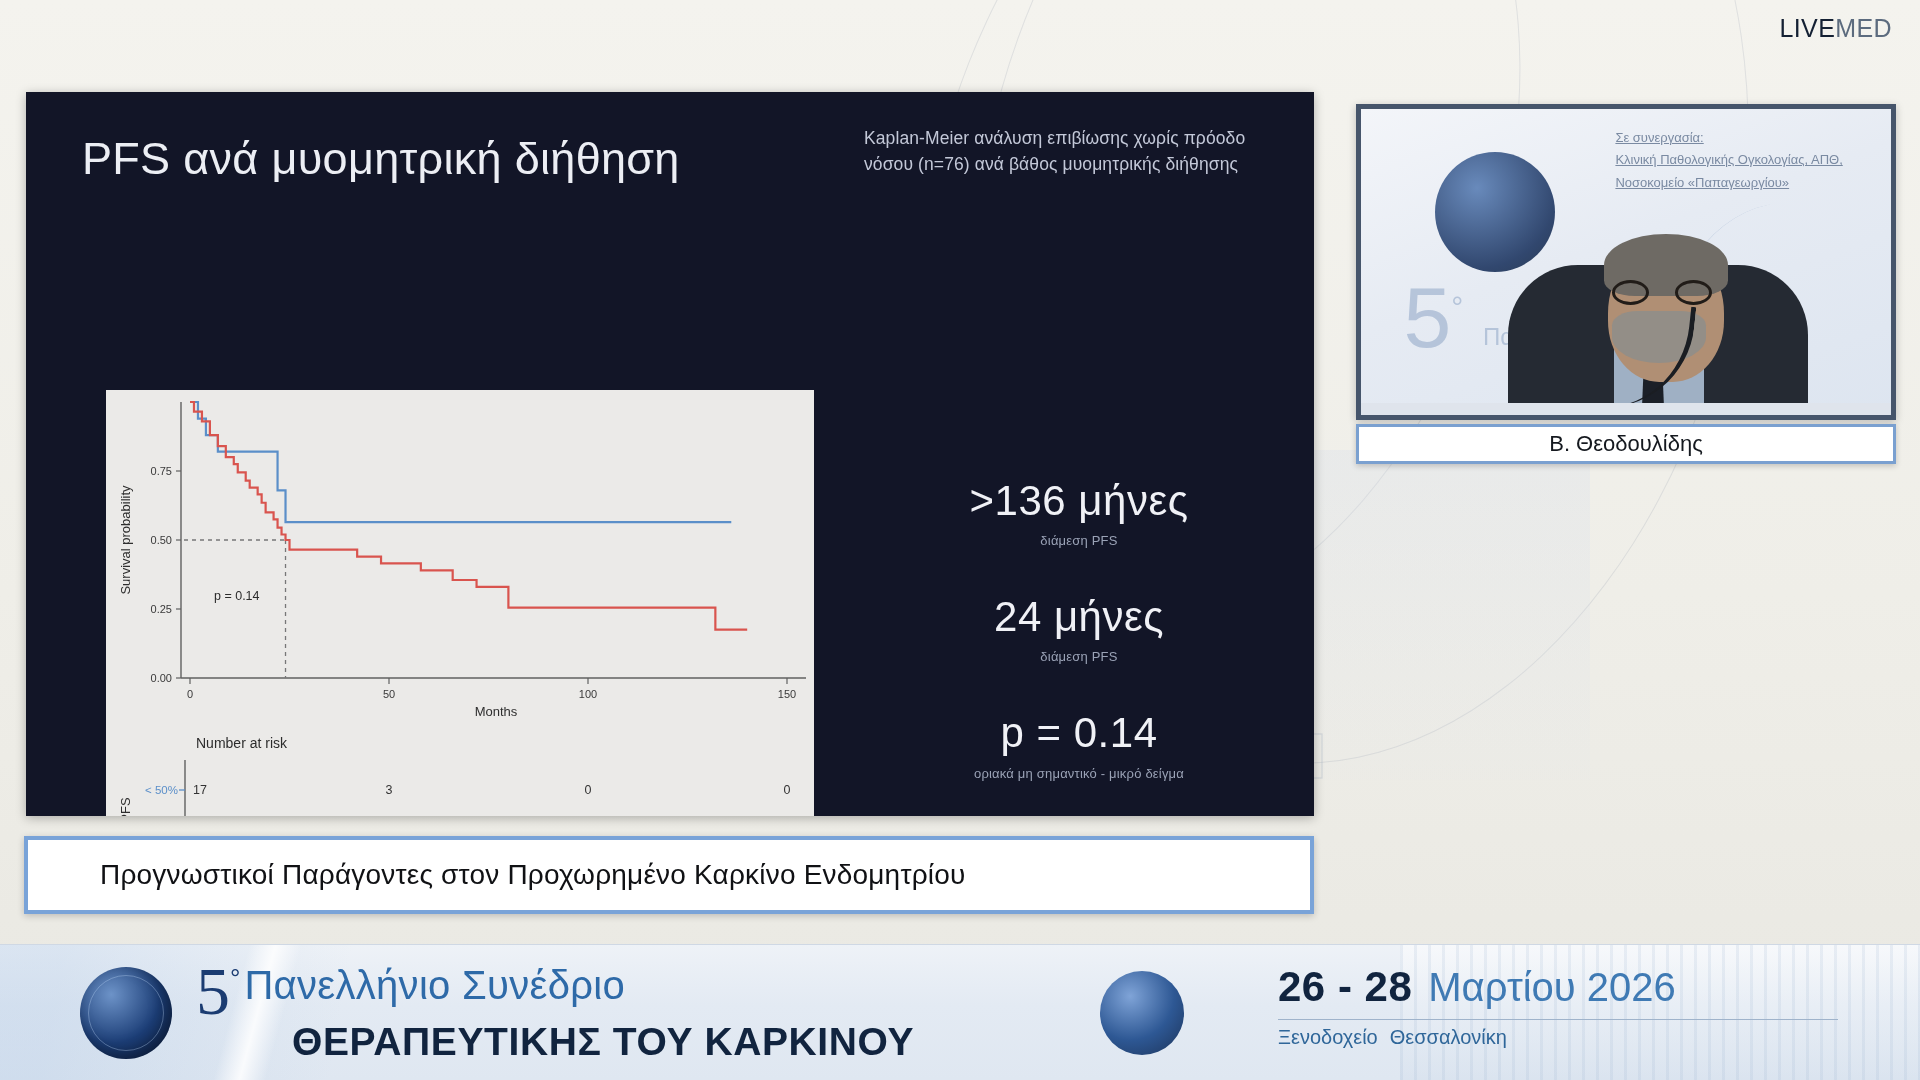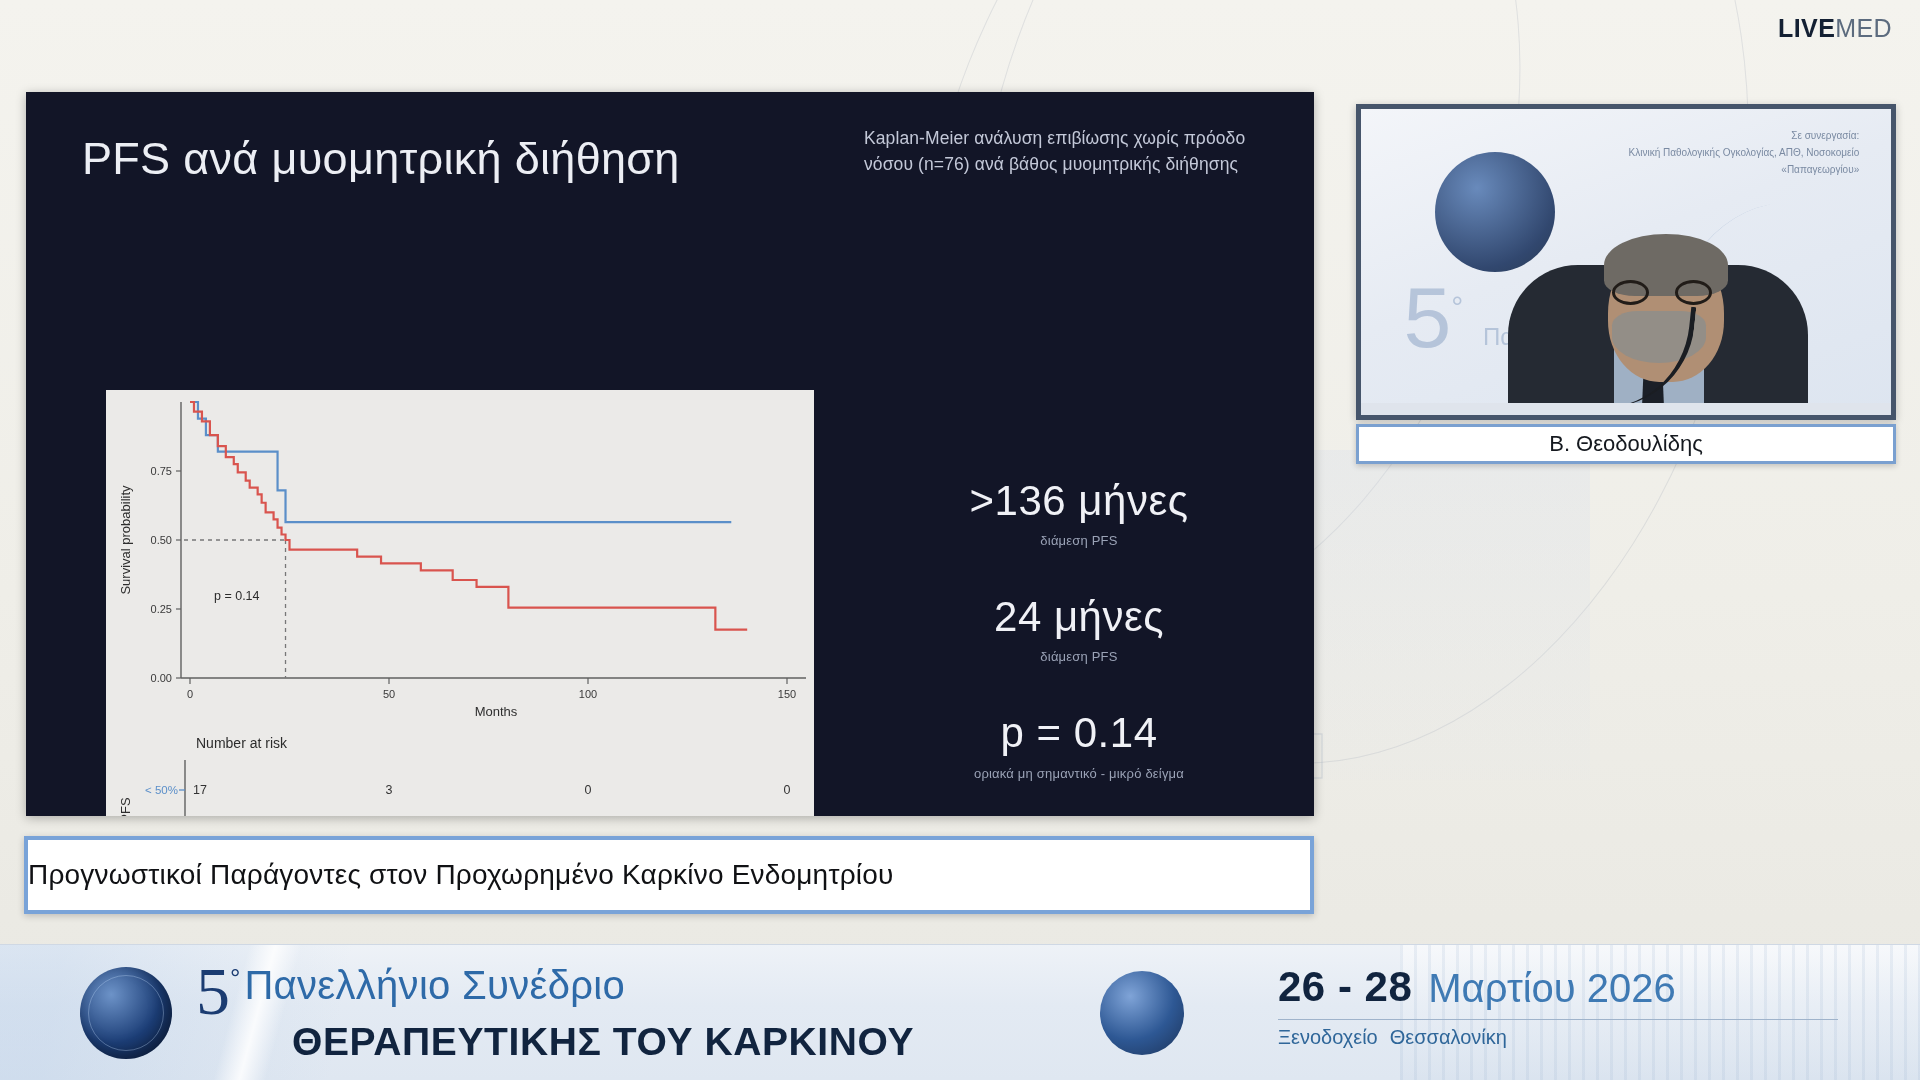--- a/index.html
+++ b/index.html
@@ -40,21 +40,21 @@
     width: 420px; height: 330px;
     background: linear-gradient(180deg, rgba(215,222,235,0.30), rgba(215,222,235,0.05));
   }
 
   
   .livemed {
     position: absolute; right: 28px; top: 16px;
     font-size: 25px; font-weight: 700; letter-spacing: .4px;
     line-height: 1;
   }
-  .livemed .lm-live { color: #142033; font-weight: 700; }
+  .livemed .lm-live { color: #142033; font-weight: 400; }
   .livemed .lm-med  { color: #5c6b7e; font-weight: 400; }
 
   
   .slide {
     position: absolute;
     left: 26px; top: 92px;
     width: 1288px; height: 724px;
     background: #121527;
     box-shadow: 0 2px 10px rgba(0,0,0,.28);
     overflow: hidden;
@@ -129,22 +129,22 @@
     position: absolute; left: 8%; top: 52%;
     font-size: 86px; color: #8fa6c6; opacity: .55; font-weight: 300;
   }
   .vid-bignum sup { font-size: 30px; }
   .vid-gr {
     position: absolute; left: 23%; top: 70%;
     font-size: 24px; color: #8fa6c6; opacity: .55;
   }
   .vid-top-line {
     position: absolute; right: 6%; top: 6%;
-    width: 46%; text-align: right;
-    color: #7a8aa2; font-size: 10px; line-height: 1.7;
+    width: 46%; text-align: left;
+    color: #7a8aa2; font-size: 13px; line-height: 1.7; text-decoration: underline;
   }
   .vid-swirl {
     position: absolute; right: -40px; top: 30%;
     width: 260px; height: 300px;
     border-left: 1px solid rgba(120,150,190,.35);
     border-radius: 50%;
     transform: rotate(-12deg);
   }
   
   .spk-head {
@@ -236,20 +236,21 @@
     left: 24px; top: 836px;
     width: 1290px; height: 78px;
     background: #79a3d8;
     padding: 4px;
     box-shadow: 0 2px 7px rgba(0,0,0,.2);
   }
   .title-bar-inner {
     width: 100%; height: 100%;
     background: #ffffff;
     display: flex; align-items: center;
+    padding-left: 72px;
     color: #101114;
     font-size: 28px;
     letter-spacing: .2px;
   }
 
   
   .footer {
     position: absolute; left: 0; bottom: 0;
     width: 1920px; height: 136px;
     background: linear-gradient(180deg,#eef2f7 0%, #e3eaf3 45%, #dfe7f1 100%);
@@ -301,21 +302,21 @@
   }
   .foot-globe2 {
     position: absolute; left: 1100px; top: 26px;
     width: 84px; height: 84px; border-radius: 50%;
     background: radial-gradient(circle at 36% 30%, #7aa0d6 0%, #24508f 55%, #12294f 100%);
     opacity: .95;
   }
   .foot-right {
     position: absolute; left: 1278px; top: 18px; z-index: 3;
   }
-  .fr-row1 { display: flex; align-items: flex-end; }
+  .fr-row1 { display: flex; align-items: center; }
   .fr-dates { font-size: 42px; color: #11243f; font-weight: 700; letter-spacing: .5px; }
   .fr-month { font-size: 40px; color: #3f7ab4; margin-left: 16px; }
   .fr-rule { width: 560px; height: 1px; background: #9fb3cb; margin: 8px 0 6px; }
   .fr-row2 { display: flex; align-items: baseline; }
   .fr-hotelword { font-size: 20px; color: #2f6699; }
   .fr-hotel { font-size: 37px; color: #0e2038; font-weight: 700; margin-left: 12px; letter-spacing: .3px; }
   .fr-city { font-size: 20px; color: #2f6699; margin-left: 12px; }
 </style>
 </head>
 <body>

